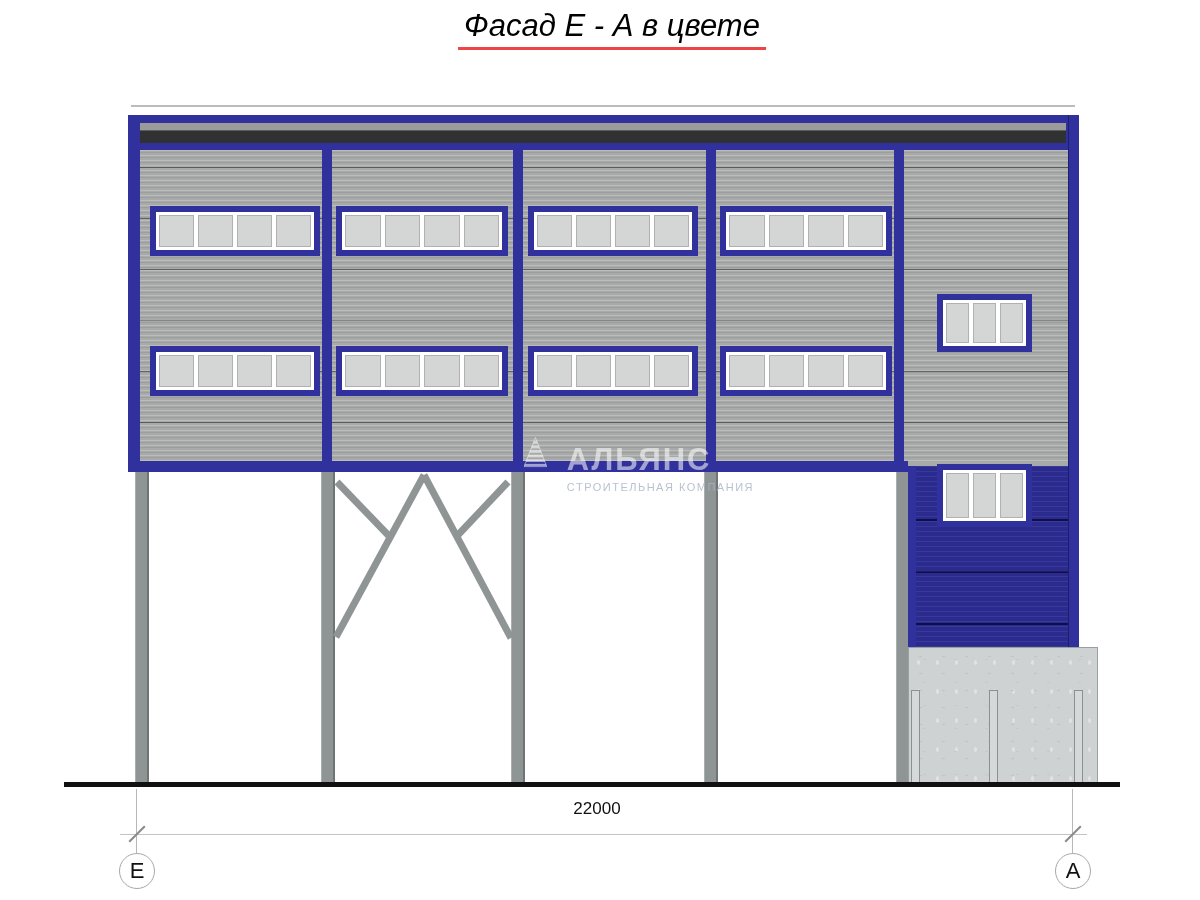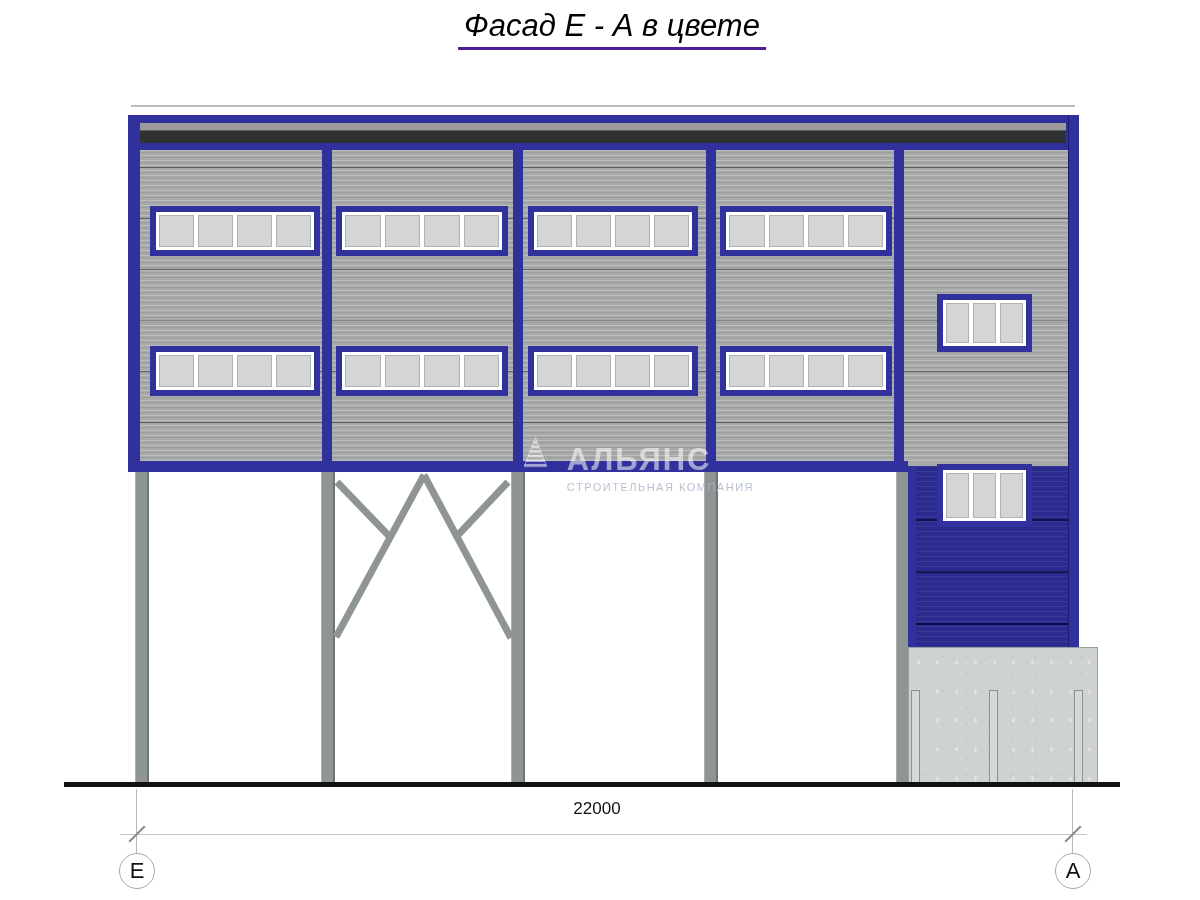--- a/index.html
+++ b/index.html
@@ -3,21 +3,21 @@
 <meta charset="utf-8">
 <style>
   html,body{margin:0;padding:0;background:#ffffff;}
   #canvas{position:relative;width:1200px;height:900px;background:#fff;overflow:hidden;
           font-family:"Liberation Sans","DejaVu Sans",sans-serif;}
   .abs{position:absolute;}
 
   
   #title{left:612px;top:8px;transform:translateX(-50%);
          font-size:31px;font-style:italic;font-weight:500;color:#000;
-         border-bottom:3px solid #4c1d95;padding:0 6px 3px 6px;white-space:nowrap;}
+         border-bottom:3px solid #ef4444;padding:0 6px 3px 6px;white-space:nowrap;}
 
   
   .blue{background:var(--frame-blue);}
   #roof-edge{left:131px;top:105px;width:944px;height:2px;background:#bcbcbc;}
   #parapet{left:128px;top:115px;width:950px;height:35px;background:var(--frame-blue);}
   #parapet-gray{left:12px;top:8px;width:926px;height:7px;background:var(--parapet-gray);position:absolute;}
   #parapet-dark{left:12px;top:15px;width:926px;height:12px;background:var(--parapet-dark);position:absolute;border-top:1px solid #5a5c5e;}
   #pilaster-left{left:128px;top:115px;width:12px;height:357px;}
   #pilaster-right{left:1068px;top:115px;width:10px;height:532px;background:var(--frame-blue);border-left:1px solid #1d1d70;}
   #bottom-band{left:128px;top:461px;width:780px;height:11px;}

